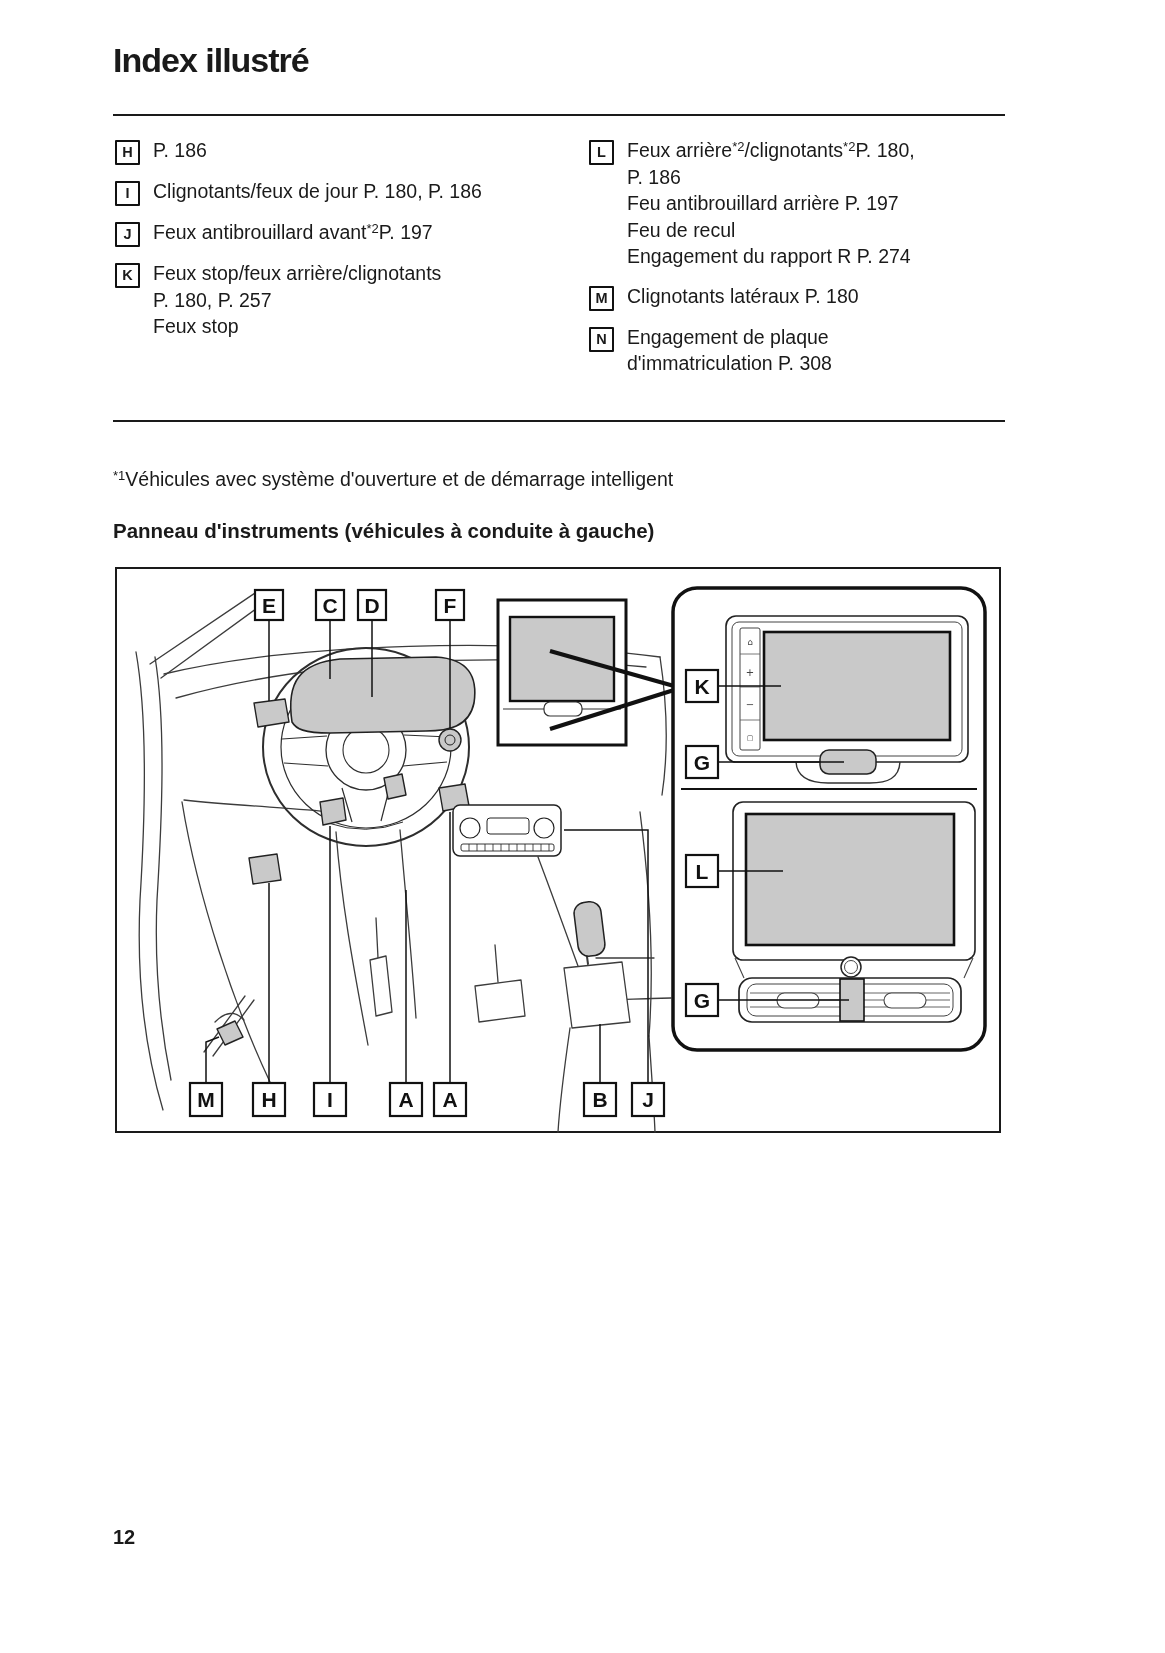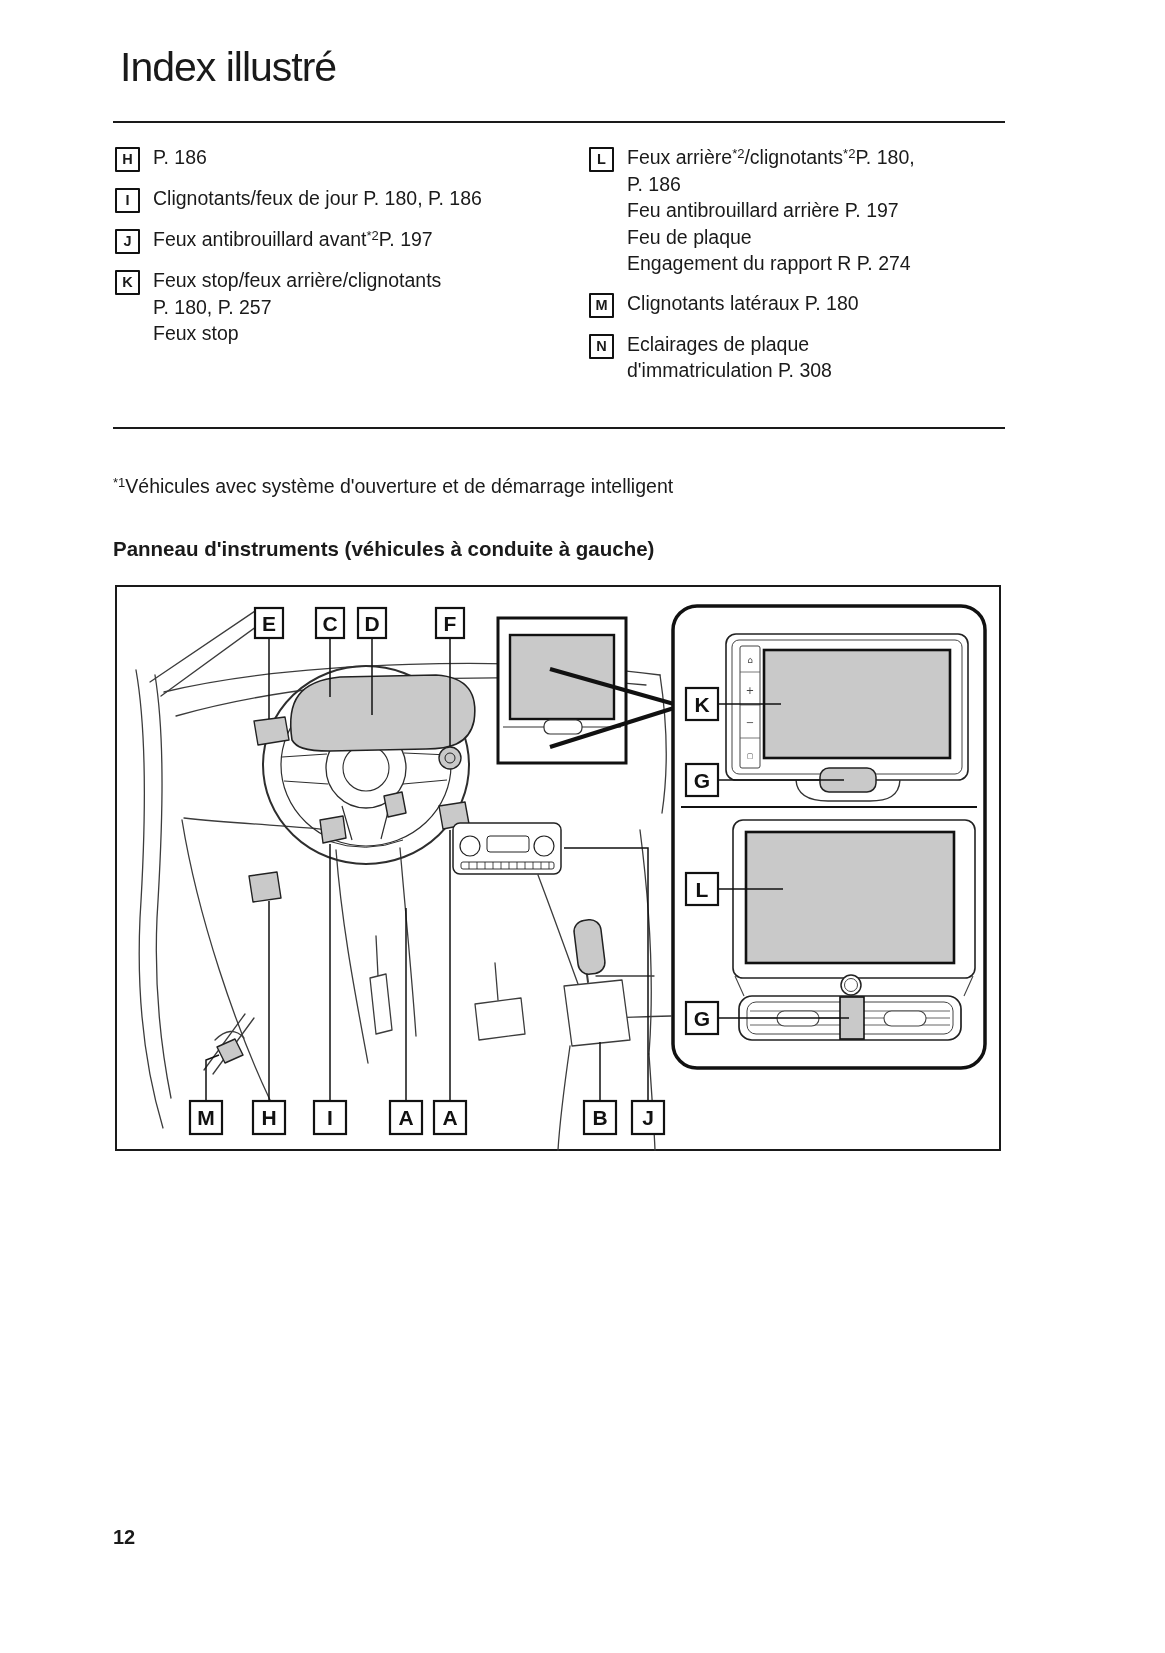--- a/index.html
+++ b/index.html
@@ -2,37 +2,37 @@
 <html><head>
 <meta charset="utf-8">
 <style>
   html,body{margin:0;padding:0;background:#ffffff;}
   body{
     width:1165px;height:1653px;position:relative;
     font-family:"Liberation Sans","DejaVu Sans",sans-serif;
     color:#1a1a1a;overflow:hidden;
   }
   .content{padding:36px 160px 0 113px;}
-  .title{font-size:41px;font-weight:400;letter-spacing:-1px;line-height:48px;margin:7px;}
+  .title{font-size:34px;font-weight:700;letter-spacing:-1px;line-height:48px;margin:0;}
   .rule{border:none;border-top:2px solid #1a1a1a;margin:30px 0 0 0;height:0;}
   .legend{display:flex;margin-top:21px;}
   .legend-col{display:flex;flex-direction:column;}
   .legend-col.left{width:452px;margin-right:22px;flex:none;}
   .legend-col.right{flex:1;}
   .legend-item{display:flex;margin-bottom:13px;}
   .key-box{
     flex:none;width:21px;height:21px;border:2px solid #111;border-radius:1px;
     display:flex;align-items:center;justify-content:center;
     font-size:14.5px;font-weight:700;margin:3px 13px 0 2px;line-height:1;
   }
   .item-text{font-size:19.5px;line-height:26.5px;}
   sup{font-size:13px;line-height:0;vertical-align:6px;}
   .footnotes{margin-top:44px;}
   .footnote{font-size:19.5px;line-height:26px;margin-bottom:13px;}
-  .section-heading{font-size:20.5px;font-weight:700;margin-top:38px;}
+  .section-heading{font-size:20.5px;font-weight:700;margin-top:27px;}
   .diagram-wrap{margin-top:23px;}
   svg text.callout-letter{
     font-family:"Liberation Sans","DejaVu Sans",sans-serif;
     font-weight:700;font-size:21px;fill:#111;text-anchor:middle;
   }
   svg text.tiny-glyph{font-family:"DejaVu Sans",sans-serif;fill:#444;text-anchor:middle;}
   .page-number{position:absolute;left:113px;top:1526px;font-size:20px;font-weight:700;}
 </style>
 </head>
 <body>
@@ -72,34 +72,34 @@
           </div>
         </div>
       </div>
     <div class="legend-col right" id="legend-right">
         <div class="legend-item">
           <span class="key-box">L</span>
           <div class="item-text">
             <div>Feux arrière<sup>*2</sup>/clignotants<sup>*2</sup>P. 180,</div>
             <div>P. 186</div>
             <div>Feu antibrouillard arrière P. 197</div>
-            <div>Feu de plaque</div>
+            <div>Feu de recul</div>
             <div>Engagement du rapport R P. 274</div>
           </div>
         </div>
         <div class="legend-item">
           <span class="key-box">M</span>
           <div class="item-text">
             <div>Clignotants latéraux P. 180</div>
           </div>
         </div>
         <div class="legend-item">
           <span class="key-box">N</span>
           <div class="item-text">
-            <div>Eclairages de plaque</div>
+            <div>Engagement de plaque</div>
             <div>d'immatriculation P. 308</div>
           </div>
         </div>
       </div>
   </div>
 
   <hr class="rule">
 
   <div class="footnotes" id="footnotes">
       <div class="footnote"><sup>*1</sup>Véhicules avec système d'ouverture et de démarrage intelligent</div>

